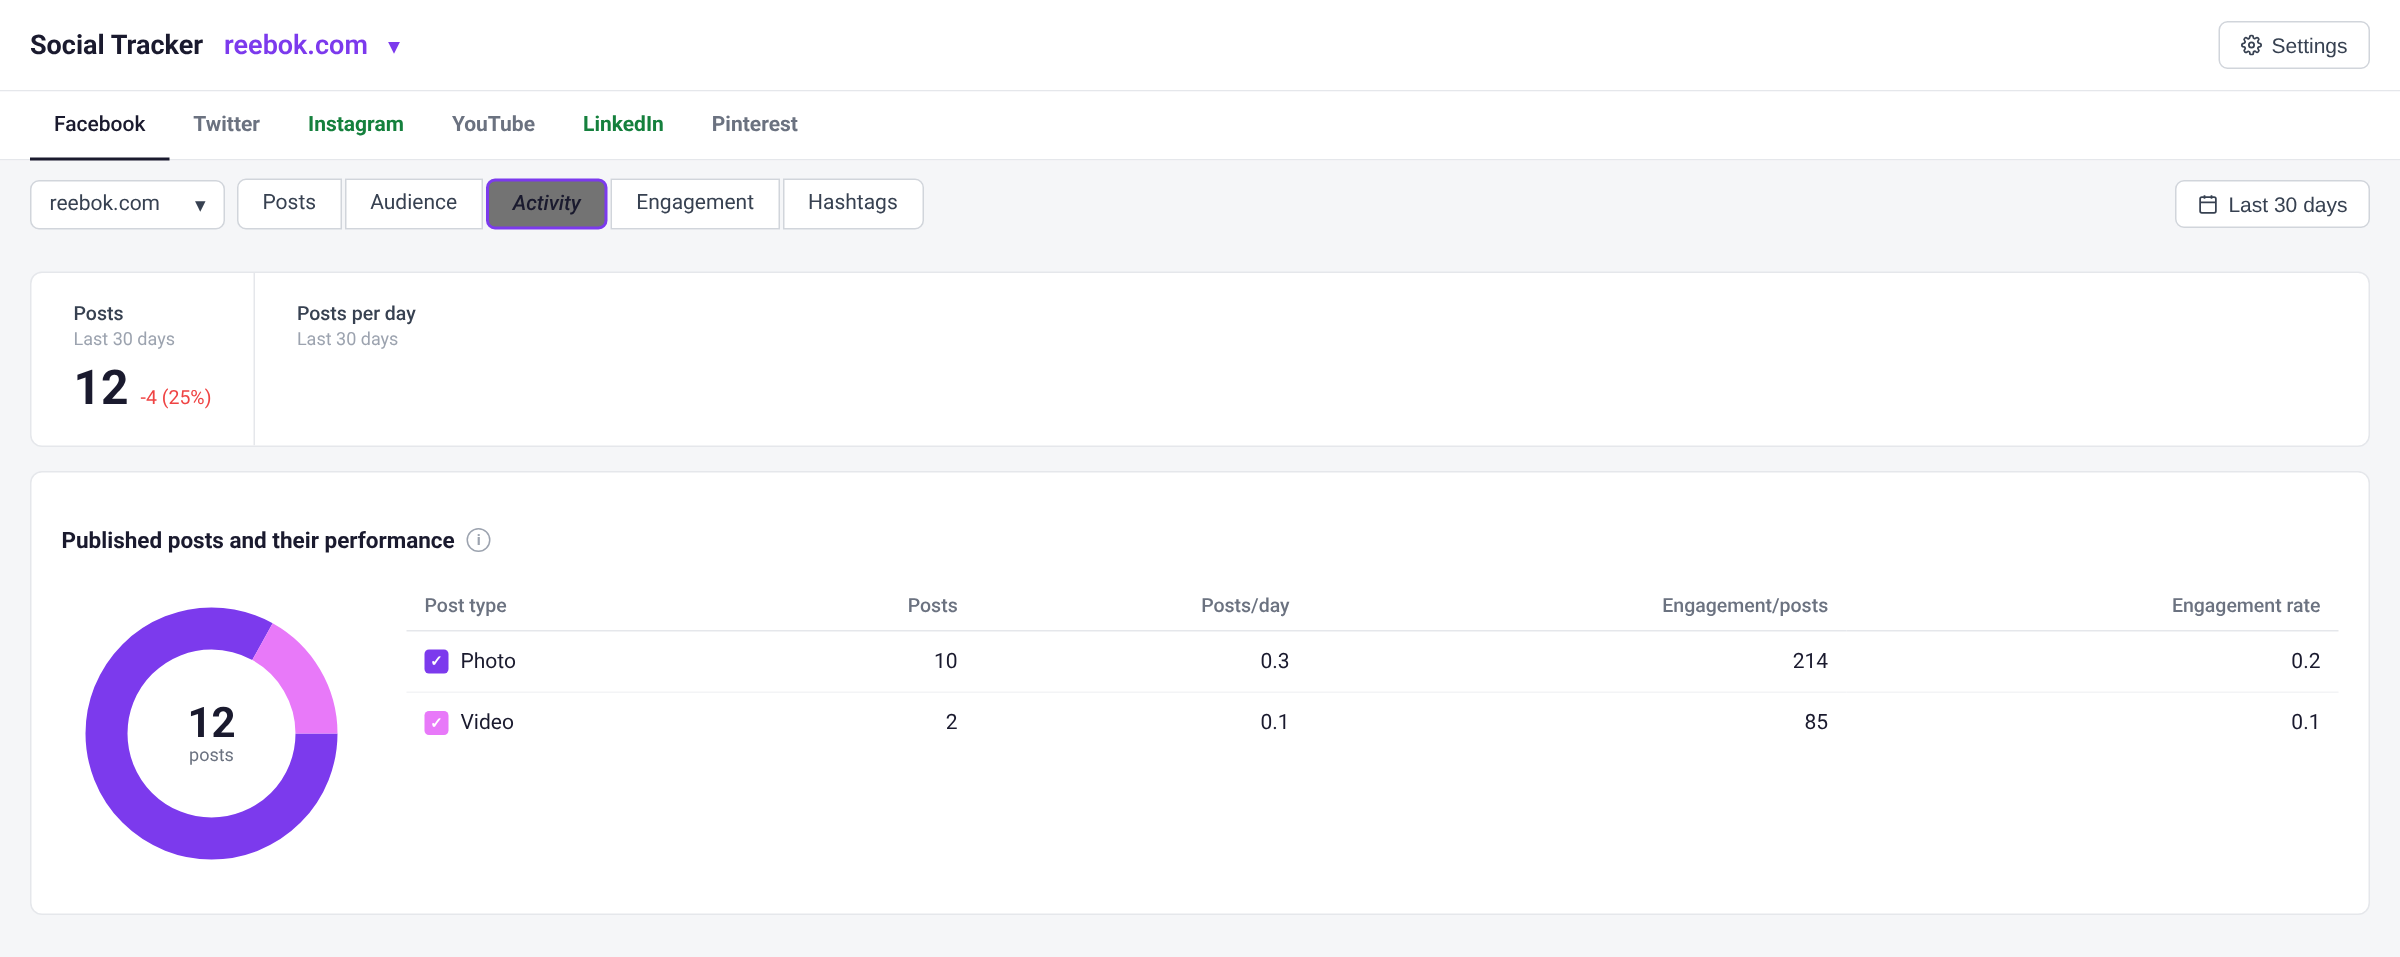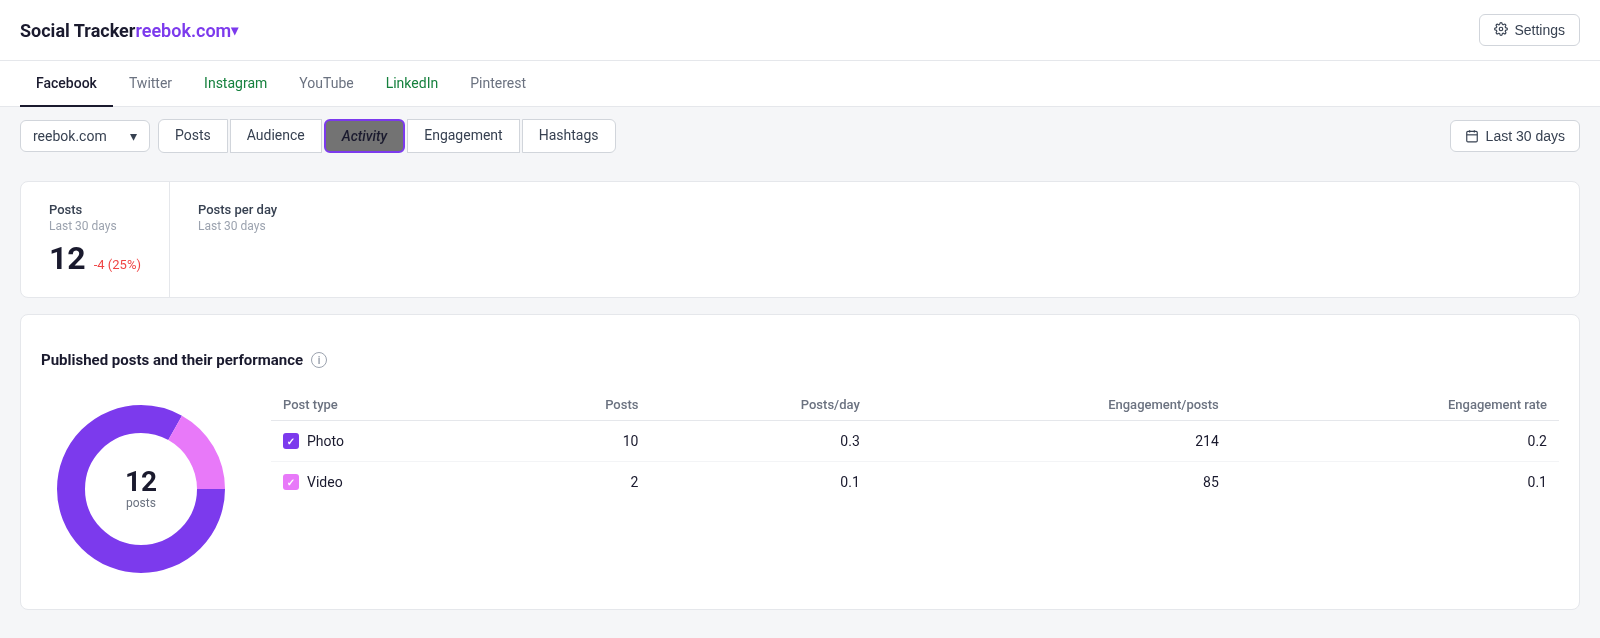--- a/index.html
+++ b/index.html
@@ -18,33 +18,34 @@
       align-items: center;
       justify-content: space-between;
       border-bottom: 1px solid #e5e7eb;
     }
     .app-title {
       font-size: 18px;
       font-weight: 700;
       color: #1a1a2e;
       display: flex;
       align-items: center;
-      gap: 0;
+      gap: 14px;
     }
     .app-title .domain {
       color: #7c3aed;
       font-weight: 600;
     }
     .domain-chevron {
       color: #7c3aed;
       font-size: 14px;
       cursor: pointer;
     }
     .settings-btn {
       display: flex;
+      align-items: center;
       gap: 6px;
       padding: 7px 14px;
       border: 1px solid #d1d5db;
       border-radius: 6px;
       background: #fff;
       cursor: pointer;
       font-size: 14px;
       color: #374151;
     }
 
@@ -56,20 +57,21 @@
       align-items: center;
       border-bottom: 1px solid #e5e7eb;
     }
     .nav-tab {
       padding: 14px 16px;
       font-size: 14px;
       color: #6b7280;
       cursor: pointer;
       border-bottom: 2px solid transparent;
       margin-bottom: -1px;
+      font-weight: bold;
     }
     .nav-tab.active {
       color: #1a1a2e;
       border-bottom: 2px solid #1a1a2e;
       font-weight: 500;
     }
 
     
     .sub-header {
       background: #f5f6f8;

